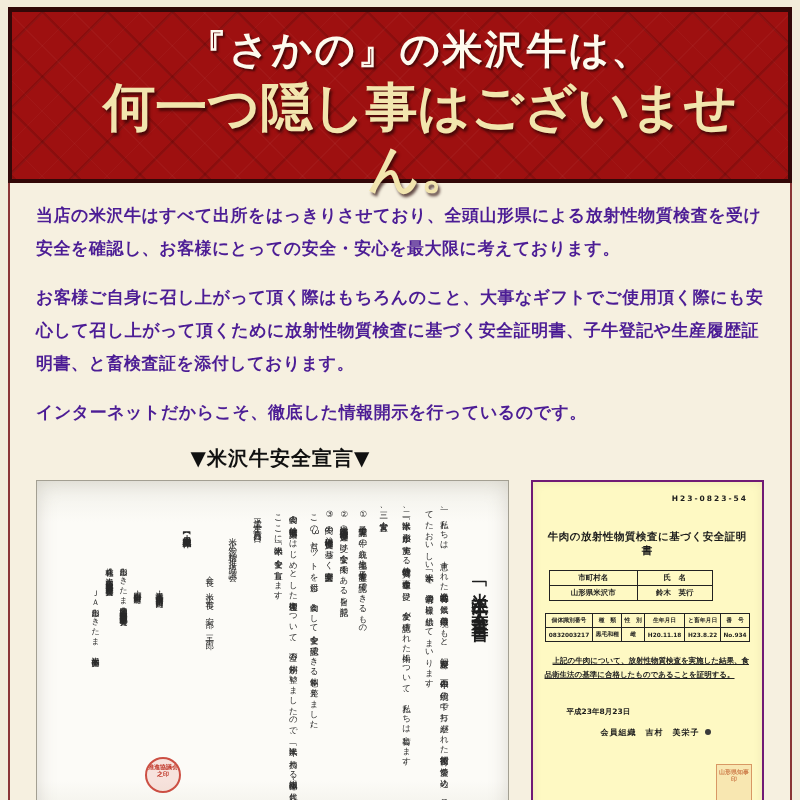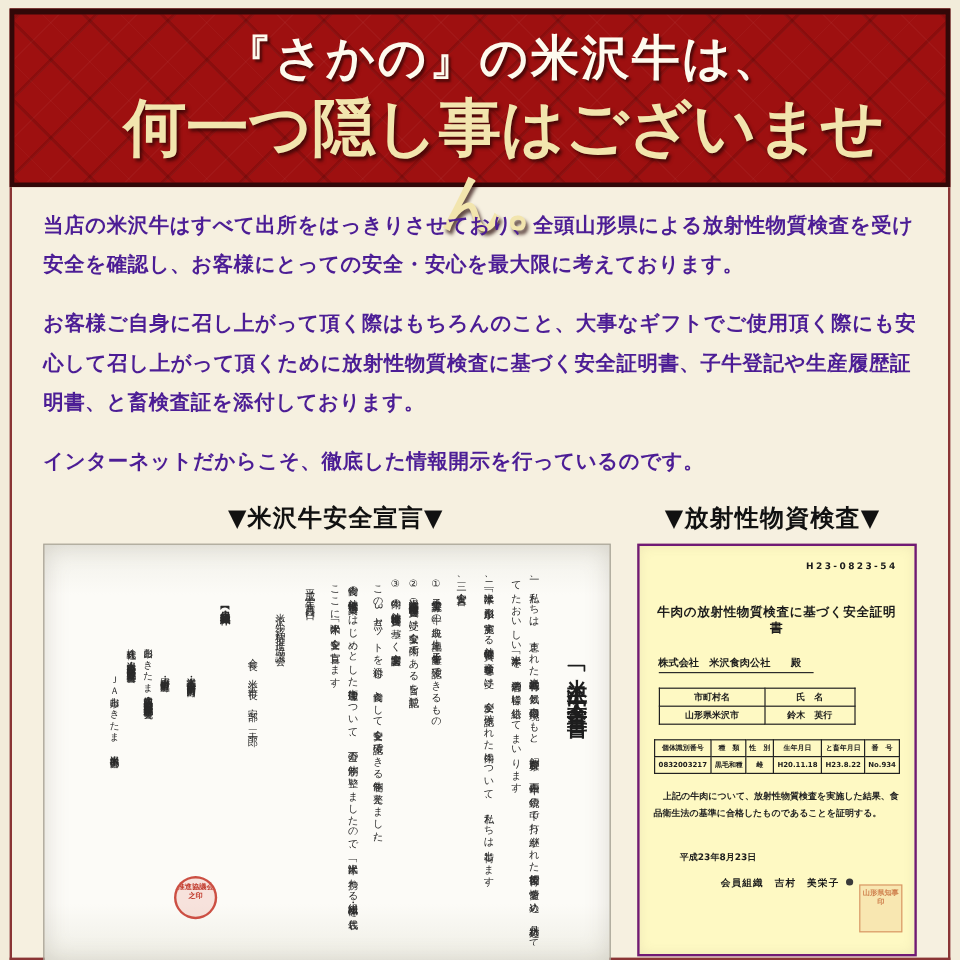--- a/index.html
+++ b/index.html
@@ -7,21 +7,21 @@
   *{box-sizing:border-box;}
 
   
   .banner{margin:7px 8px 0;border:4px solid #320808;border-top-width:5px;
     background-color:#9e1010;
     background-image:
       repeating-linear-gradient(45deg, rgba(40,0,0,.16) 0 3px, transparent 3px 46px),
       repeating-linear-gradient(-45deg, rgba(40,0,0,.16) 0 3px, transparent 3px 46px),
       repeating-linear-gradient(45deg, rgba(255,255,255,.03) 0 1px, transparent 1px 23px),
       repeating-linear-gradient(-45deg, rgba(255,255,255,.03) 0 1px, transparent 1px 23px);
-    height:149px;text-align:center;padding-top:14px;padding-left:40px;}
+    height:176px;text-align:center;padding-top:14px;padding-left:40px;}
   .banner-l1{font-family:"DejaVu Serif",serif;font-weight:700;font-size:40px;line-height:46px;
     color:#fdfaee;letter-spacing:2px;text-shadow:2px 2px 2px rgba(35,4,4,.65);}
   .banner-l2{font-family:"DejaVu Serif",serif;font-weight:700;font-size:52px;line-height:62px;
     color:#f2e5ae;letter-spacing:0;text-shadow:2px 3px 3px rgba(35,4,4,.7);margin-top:4px;}
 
   
   .content{margin:0 8px;border:2px solid #8a3535;border-top:none;height:644px;
     background:#f6f0e0;padding:16px 26px 0;}
   .para{font-size:17px;font-weight:700;line-height:33px;color:#4c1d95;margin:0 0 16px;
     letter-spacing:.5px;word-break:break-all;line-break:anywhere;}
@@ -60,21 +60,21 @@
   table{border-collapse:collapse;}
   .t1{margin-top:12px;margin-left:4px;width:164px;}
   .t1 td,.t1 th,.t2 td,.t2 th{border:1px solid #222;font-weight:700;text-align:center;
     padding:2px 1px;}
   .t1 th{font-size:8px;height:13px;}
   .t1 td{font-size:7.5px;height:13px;}
   .t2{margin-top:12px;width:100%;}
   .t2 th{font-size:5.8px;height:11px;}
   .t2 td{font-size:5.8px;height:12px;}
   .cert-stmt{margin-top:12px;font-size:7.5px;font-weight:700;line-height:1.9;
-    text-indent:8px;word-break:break-all;line-break:anywhere;color:#222;}
+    text-indent:8px;word-break:break-all;line-break:anywhere;color:#222;text-decoration:underline;}
   .cert-date{margin-top:24px;margin-left:22px;font-size:7.5px;font-weight:700;}
   .cert-sign{margin-top:10px;margin-left:56px;font-size:8px;font-weight:700;
     letter-spacing:1px;}
   .mini-seal{display:inline-block;width:6px;height:6px;background:#3a3a3a;
     border-radius:50%;margin-left:5px;}
   .seal-square{position:absolute;right:10px;top:282px;width:36px;height:40px;
     border:1px solid rgba(205,125,75,.75);background:rgba(215,135,85,.16);
     color:rgba(200,110,60,.85);font-size:6px;font-weight:700;line-height:1.2;
     overflow:hidden;text-align:center;padding-top:3px;}
 </style>
@@ -86,21 +86,20 @@
   <div class="banner-l2">何一つ隠し事はございません。</div>
 </div>
 
 <div class="content">
   <p class="para">当店の米沢牛はすべて出所をはっきりさせており、全頭山形県による放射性物質検査を受け安全を確認し、お客様にとっての安全・安心を最大限に考えております。</p>
   <p class="para">お客様ご自身に召し上がって頂く際はもちろんのこと、大事なギフトでご使用頂く際にも安心して召し上がって頂くために放射性物質検査に基づく安全証明書、子牛登記や生産履歴証明書、と畜検査証を添付しております。</p>
   <p class="para">インターネットだからこそ、徹底した情報開示を行っているのです。</p>
 
   <div class="headings">
     <div class="hl sec-h">▼米沢牛安全宣言▼</div>
-    <div class="hr sec-h">▼放射性物資検査▼</div>
   </div>
 
   <div class="docs">
 
     <div class="doc-left">
       <div class="vflow">
         <div class="vcol v-title">「米沢牛」安全宣言書</div>
         <div class="vcol" style="padding-top:8px;margin-left:8px;">一、私たちは、恵まれた米沢盆地特有の気候と自然環境のもと、飼育農家が、百四十年の伝統の中で打ち継がれた飼育技術で愛情を込め、丹精込めて育てたおいしい「米沢牛」を、消費者の皆様に供給してまいります。</div>
         <div class="vcol" style="padding-top:8px;margin-left:8px;">二、「米沢牛」は山形県が実施する放射性物質の全頭検査を受け、安全が確認された牛肉について、私たちは出荷します。</div>
         <div class="vcol" style="padding-top:8px;margin-left:6px;">三、安全宣言</div>
@@ -118,21 +117,20 @@
         <div class="vcol" style="padding-top:64px;font-size:8px;">山形おきたま農業協同組合・置賜家畜市場組合・置賜肥育牛研究会</div>
         <div class="vcol" style="padding-top:64px;font-size:8px;">株式会社　米沢食肉公社・米沢牛購買者会・置賜畜産共進会</div>
         <div class="vcol" style="padding-top:88px;font-size:8px;">ＪＡ山形おきたま　米沢牛振興部会</div>
       </div>
       <div class="seal-round">推進協議会之印</div>
     </div>
 
     <div class="doc-right">
       <div class="cert-no">H23-0823-54</div>
       <div class="cert-title">牛肉の放射性物質検査に基づく安全証明書</div>
-      <div><span class="cert-addr">株式会社　米沢食肉公社　　殿</span></div>
 
       <table class="t1">
         <tbody>
         <tr>
           <td>市町村名</td>
           <td>氏　名</td>
         </tr>
         <tr>
           <td>山形県米沢市</td>
           <td>鈴木　英行</td>

